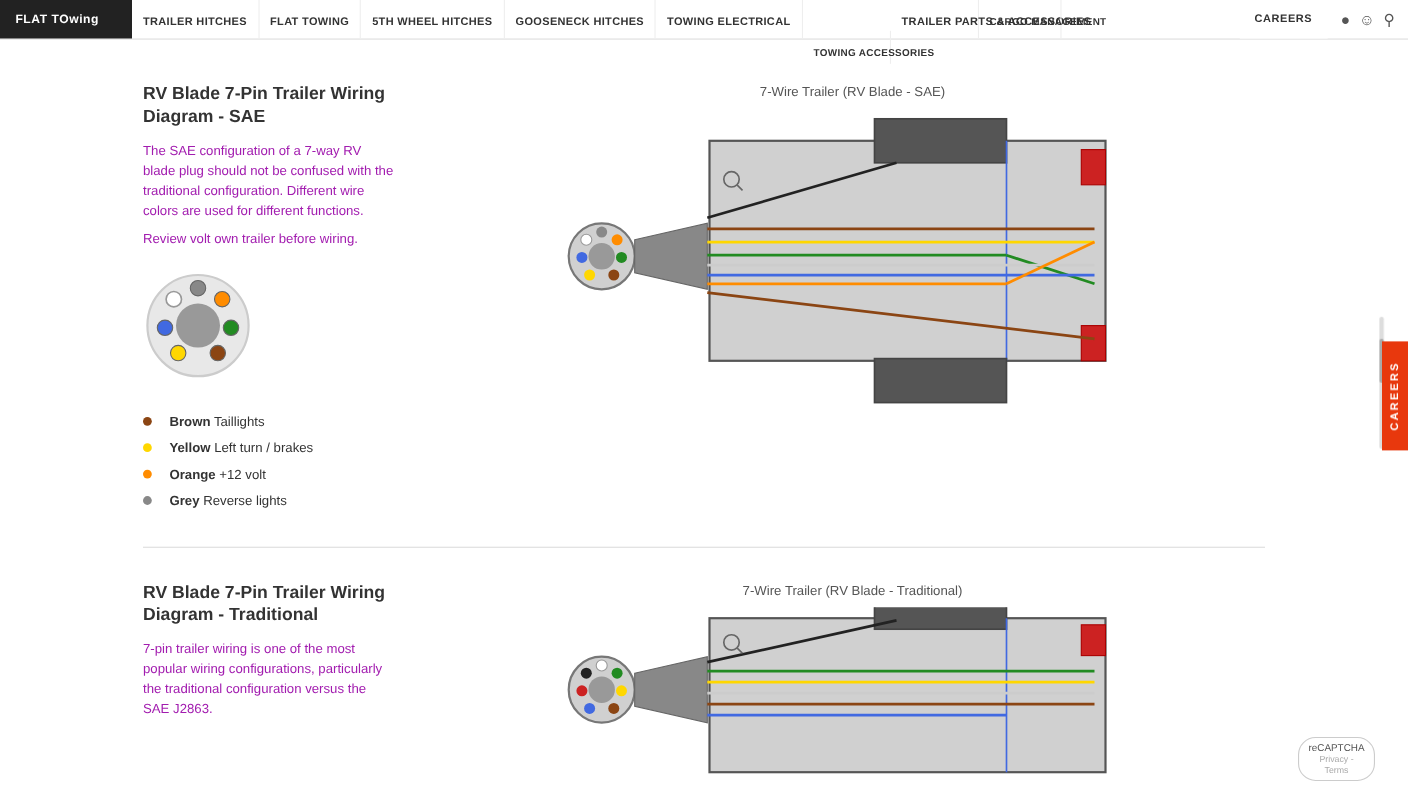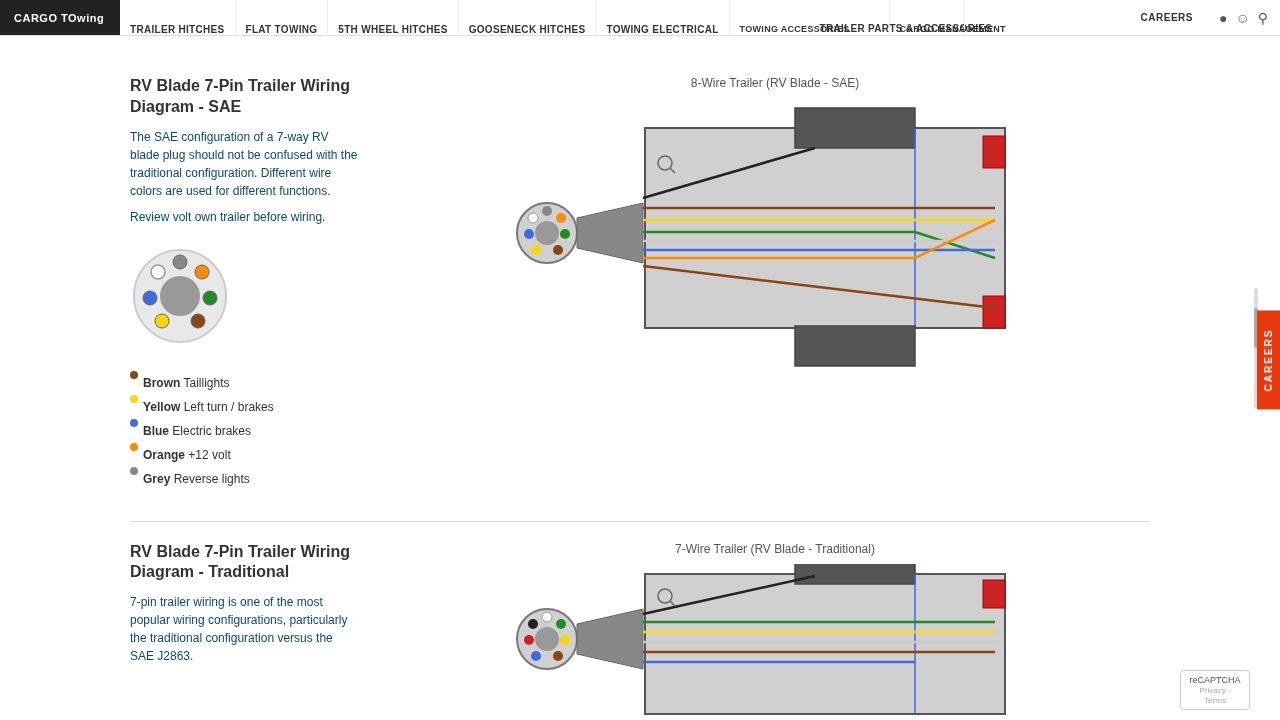--- a/index.html
+++ b/index.html
@@ -26,22 +26,22 @@
       letter-spacing: 0.5px;
       min-width: 120px;
     }
     .nav-items {
       display: flex;
       align-items: stretch;
       flex: 1;
     }
     .nav-item {
       display: flex;
-      align-items: flex-end;
-      padding: 0 10px;
+      align-items: flex-start;
+      padding: 15px 10px;
       font-size: 10px;
       font-weight: 700;
       text-transform: uppercase;
       color: #333;
       cursor: pointer;
       white-space: nowrap;
       letter-spacing: 0.3px;
       border-right: 1px solid #eee;
     }
     .nav-careers {
@@ -92,59 +92,59 @@
       margin: 0 auto;
       padding: 20px 20px;
     }
 
     
     .diagram-section {
       display: flex;
       gap: 40px;
       padding: 20px 0 30px 0;
       border-bottom: 1px solid #ddd;
-      margin-bottom: 0;
+      margin-bottom: 12px;
     }
     .text-col {
       width: 230px;
       flex-shrink: 0;
     }
     .diagram-col {
       flex: 1;
       display: flex;
       flex-direction: column;
       align-items: center;
     }
     .section-title {
       font-size: 16px;
       font-weight: bold;
       color: #333;
       margin-bottom: 10px;
       line-height: 1.3;
     }
     .section-desc {
       font-size: 12px;
-      color: #0c4a6e;
+      color: #a21caf;
       line-height: 1.5;
       margin-bottom: 8px;
     }
     .plug-circle {
       width: 100px;
       height: 100px;
       margin: 12px 0;
     }
     .wire-legend {
       margin-top: 10px;
       font-size: 12px;
       line-height: 2;
     }
     .legend-item {
       display: flex;
-      align-items: flex-start;
-      gap: 5px;
+      align-items: center;
+      gap: 16px;
     }
     .legend-dot {
       width: 8px;
       height: 8px;
       border-radius: 50%;
       flex-shrink: 0;
     }
     .legend-label strong {
       font-weight: bold;
     }
@@ -177,35 +177,35 @@
       top: 20px;
     }
 
     
     .recaptcha {
       position: fixed;
       bottom: 10px;
       right: 30px;
       background: #fff;
       border: 1px solid #ccc;
-      border-radius: 4px;
+      border-radius: 16px;
       font-size: 9px;
       color: #555;
       padding: 4px 8px;
       width: 70px;
       text-align: center;
       z-index: 50;
     }
   </style>
 </head>
 <body>
 
 <nav>
   <div class="nav-logo">
-    <span>CARGO</span>&nbsp;<span>TOwing</span>
+    <span>FLAT</span>&nbsp;<span>TOwing</span>
   </div>
   <div class="nav-items">
     <div class="nav-item">
         <span>TRAILER HITCHES</span>
       </div>
     <div class="nav-item">
         <span>FLAT TOWING</span>
       </div>
     <div class="nav-item">
         <span>5TH WHEEL HITCHES</span>
@@ -273,36 +273,32 @@
       <div class="wire-legend">
         <div class="legend-item">
           <div class="legend-dot" style="background:#8B4513;"></div>
           <span class="legend-label"><strong>Brown</strong> Taillights</span>
         </div>
         <div class="legend-item">
           <div class="legend-dot" style="background:#FFD700;"></div>
           <span class="legend-label"><strong>Yellow</strong> Left turn / brakes</span>
         </div>
         <div class="legend-item">
-          <div class="legend-dot" style="background:#4169E1;"></div>
-          <span class="legend-label"><strong>Blue</strong> Electric brakes</span>
-        </div>
-        <div class="legend-item">
           <div class="legend-dot" style="background:#FF8C00;"></div>
           <span class="legend-label"><strong>Orange</strong> +12 volt</span>
         </div>
         <div class="legend-item">
           <div class="legend-dot" style="background:#888;"></div>
           <span class="legend-label"><strong>Grey</strong> Reverse lights</span>
         </div>
       </div>
     </div>
 
     <div class="diagram-col">
-      <div class="diagram-title">8-Wire Trailer (RV Blade - SAE)</div>
+      <div class="diagram-title">7-Wire Trailer (RV Blade - SAE)</div>
       <svg class="diagram-svg" viewBox="0 0 560 280" style="max-height:280px;">
 
         <rect x="150" y="30" width="360" height="200" fill="#d0d0d0" stroke="#555" stroke-width="2"></rect>
 
         <rect x="300" y="10" width="120" height="40" fill="#555" stroke="#444" stroke-width="1.5"></rect>
 
         <line x1="420" y1="30" x2="420" y2="230" stroke="#4169E1" stroke-width="1.5"></line>
 
         <rect x="488" y="38" width="22" height="32" fill="#cc2222" stroke="#aa0000" stroke-width="1"></rect>
         <rect x="488" y="198" width="22" height="32" fill="#cc2222" stroke="#aa0000" stroke-width="1"></rect>

